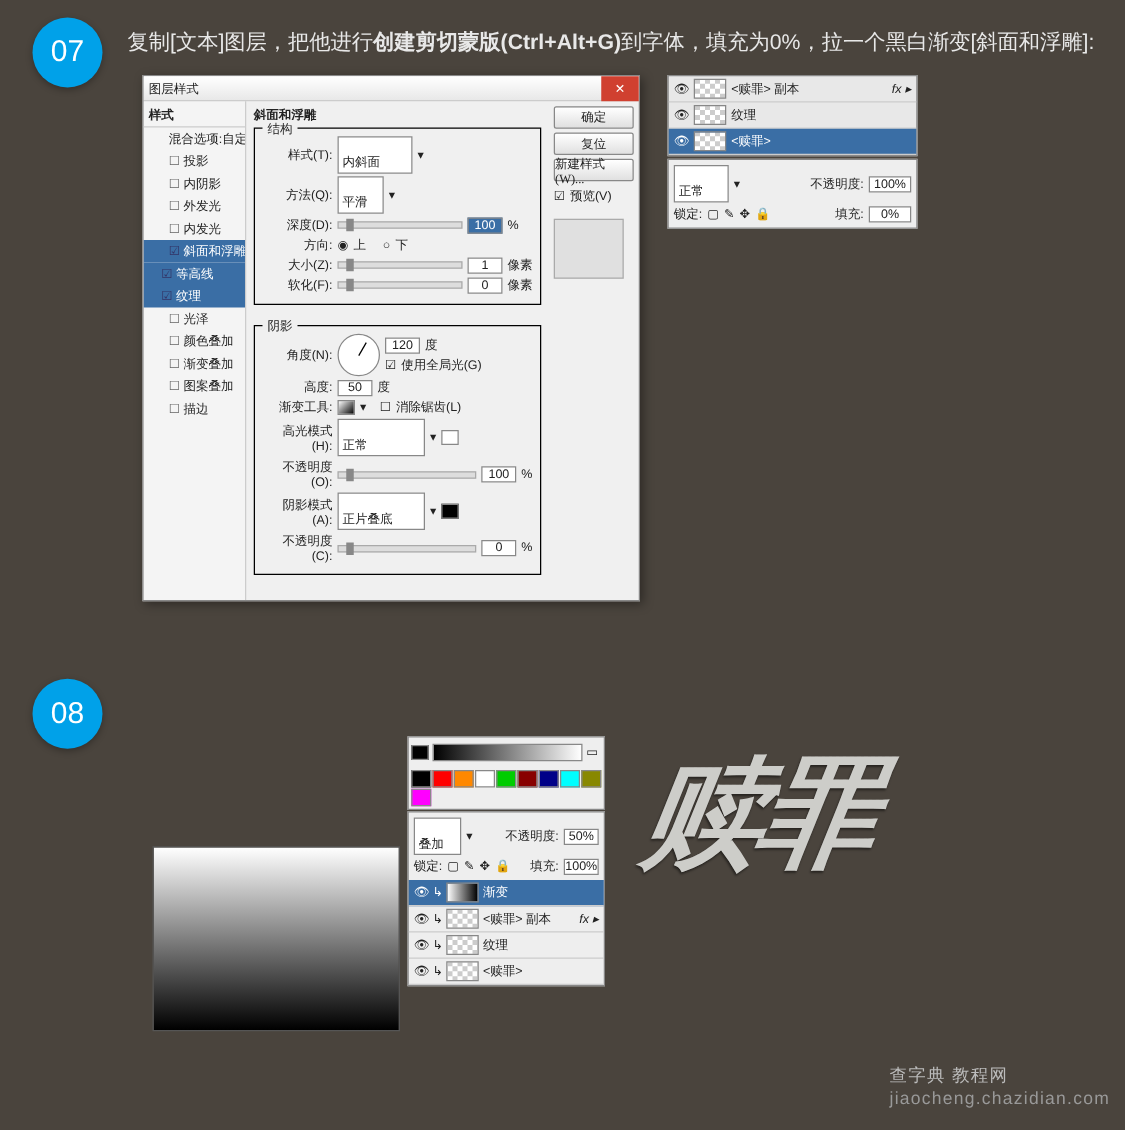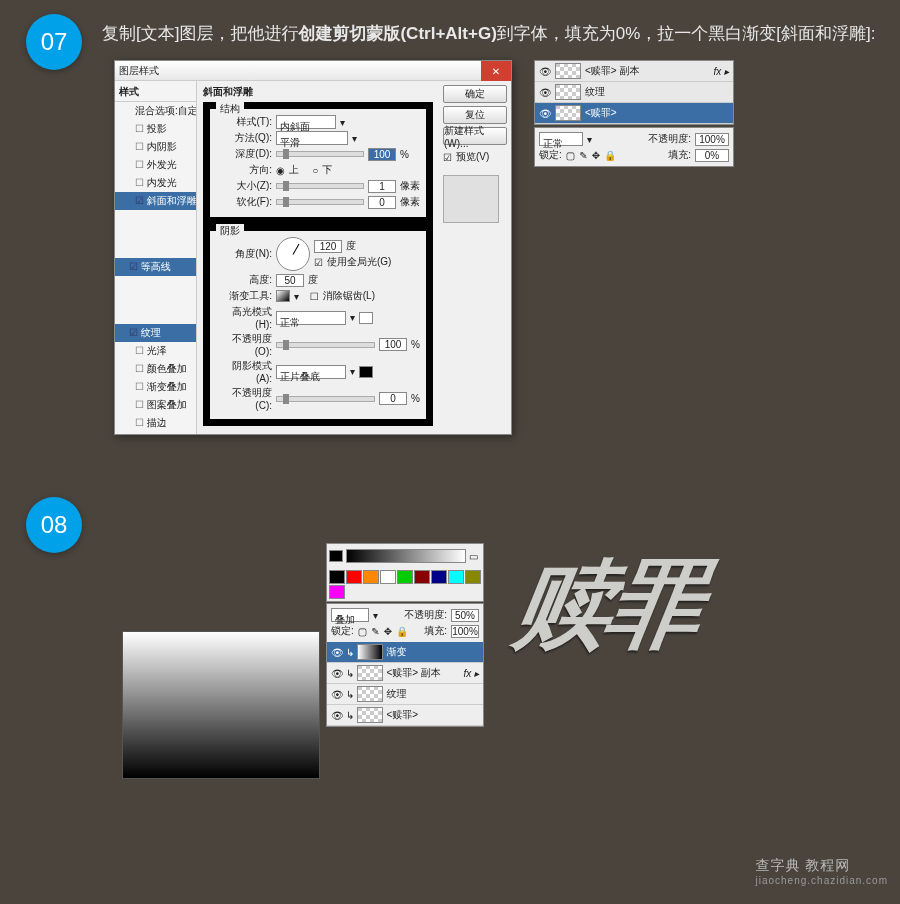--- a/index.html
+++ b/index.html
@@ -49,39 +49,39 @@
   .dlg-body { display: flex; }
   .dlg-left {
     width: 82px; border-right: 1px solid #ccc; padding: 2px 0;
     background:#f4f4f4;
   }
   .dlg-left .hdr { padding: 2px 4px; border-bottom:1px solid #ccc; font-weight:bold; }
   .dlg-left .opt { padding: 2px 20px; white-space:nowrap; overflow:hidden; }
   .dlg-left .cb::before { content:"☐ "; color:#666; }
   .dlg-left .cbk::before { content:"☑ "; color:#336; }
   .dlg-left .sel { background:#3a6ea5; color:#fff; }
-  .dlg-left .sub { padding-left: 14px; margin-top: 48px; }
+  .dlg-left .sub { padding-left: 14px; }
   .dlg-mid { flex:1; padding: 4px 6px; }
-  .group { border:7px solid #000000; margin-bottom:0; padding: 4px 6px 6px 6px; position:relative; }
+  .group { border:1px solid #000000; margin-bottom:16px; padding: 4px 6px 6px 6px; position:relative; }
   .group .gt { position:absolute; top:-7px; left:6px; background:#f0f0f0; padding:0 4px; }
   .row { display:flex; align-items:center; gap:4px; margin:2px 0; }
   .row label { width:56px; text-align:right; }
-  .sel-box { border:1px solid #888; padding:4px 3px; background:#fff; height:14px; line-height:14px; }
+  .sel-box { border:1px solid #888; padding:14px 3px; background:#fff; height:14px; line-height:14px; }
   .slider { flex:1; height:6px; background:#ddd; border:1px solid #aaa; position:relative; }
   .slider::after { content:""; position:absolute; width:6px; height:10px; background:#888; top:-3px; left:6px; }
   .num { width:28px; border:1px solid #888; background:#fff; text-align:center; }
   .num.blue { background:#3a6ea5; color:#fff; }
   .unit { width:20px; }
   .radio::before { content:"◉ "; }
   .radio.off::before { content:"○ "; }
   .angle-dial { width:34px; height:34px; border:1px solid #888; border-radius:50%; background:#fff; position:relative; }
   .angle-dial::after { content:""; position:absolute; left:50%; top:50%; width:12px; height:1px; background:#000; transform-origin:left; transform:rotate(-60deg); }
   .swatch { width:14px; height:12px; border:1px solid #888; }
   .dlg-right { width:72px; padding:4px; display:flex; flex-direction:column; gap:3px; }
-  .dbtn { height:18px; border:1px solid #888; background:linear-gradient(#fff,#e0e0e0); display:flex; align-items:center; justify-content:center; border-radius:2px; }
+  .dbtn { height:18px; border:1px solid #888; background:linear-gradient(#fff,#e0e0e0); display:flex; align-items:center; justify-content:center; border-radius:2px;font-family:Liberation Serif, serif; }
   .previewbox { margin-top:6px; width:56px; height:48px; background:#e0e0e0; border:1px solid #aaa; }
 
   
   .minipanel {
     position:absolute; top:0; left: 420px;
     width: 200px; font-size:10px; color:#222;
   }
   .mp-rows { background:#e8e8e8; border:1px solid #888; }
   .mp-row { display:flex; align-items:center; gap:4px; padding:2px 4px; border-bottom:1px solid #ccc; }
   .mp-row.sel { background:#3a6ea5; color:#fff; }
@@ -127,21 +127,21 @@
     filter: contrast(1.2);
     mix-blend-mode: normal;
     background: repeating-linear-gradient(45deg,#8886 0 2px,#0000 2px 4px);
     -webkit-background-clip: text;
   }
 
   .footer {
     position:absolute; bottom:18px; right:12px;
     color:#bbb; font-size:14px; letter-spacing:1px;
   }
-  .footer .small { font-size:10px; display:block; text-align:right; color:#999; }
+  .footer .small { font-size:14px; display:block; text-align:right; color:#999; }
   .toolic { display:inline-block; width:14px; height:14px; vertical-align:middle; background:#888; border:1px solid #444; }
 </style>
 </head>
 <body>
 
 <div class="step">
   <div class="badge">07</div>
   <div class="step-text">
     <span>复制[文本]图层，把他进行</span><span class="b u">创建剪切蒙版(Ctrl+Alt+G)</span><span>到字体，填充为0%，拉一个黑白渐变[斜面和浮雕]:</span>
   </div>
@@ -176,21 +176,21 @@
           <div style="font-weight:bold;margin-bottom:3px">斜面和浮雕</div>
           <div class="group">
             <span class="gt">结构</span>
             <div class="row">
                 <label>样式(T):</label>
                 <span class="sel-box" style="width:60px">内斜面</span>
                 <span>▾</span>
               </div>
             <div class="row">
                 <label>方法(Q):</label>
-                <span class="sel-box" style="width:72px">平滑</span>
+                <span class="sel-box" style="width:37px">平滑</span>
                 <span>▾</span>
               </div>
             <div class="row">
                 <label>深度(D):</label>
                 <div class="slider"></div>
                 <span class="num blue">100</span>
                 <span class="unit">%</span>
               </div>
             <div class="row"><label>方向:</label><span class="radio"></span><span>上</span>&nbsp;&nbsp;<span class="radio off"></span><span>下</span></div>
             <div class="row">

